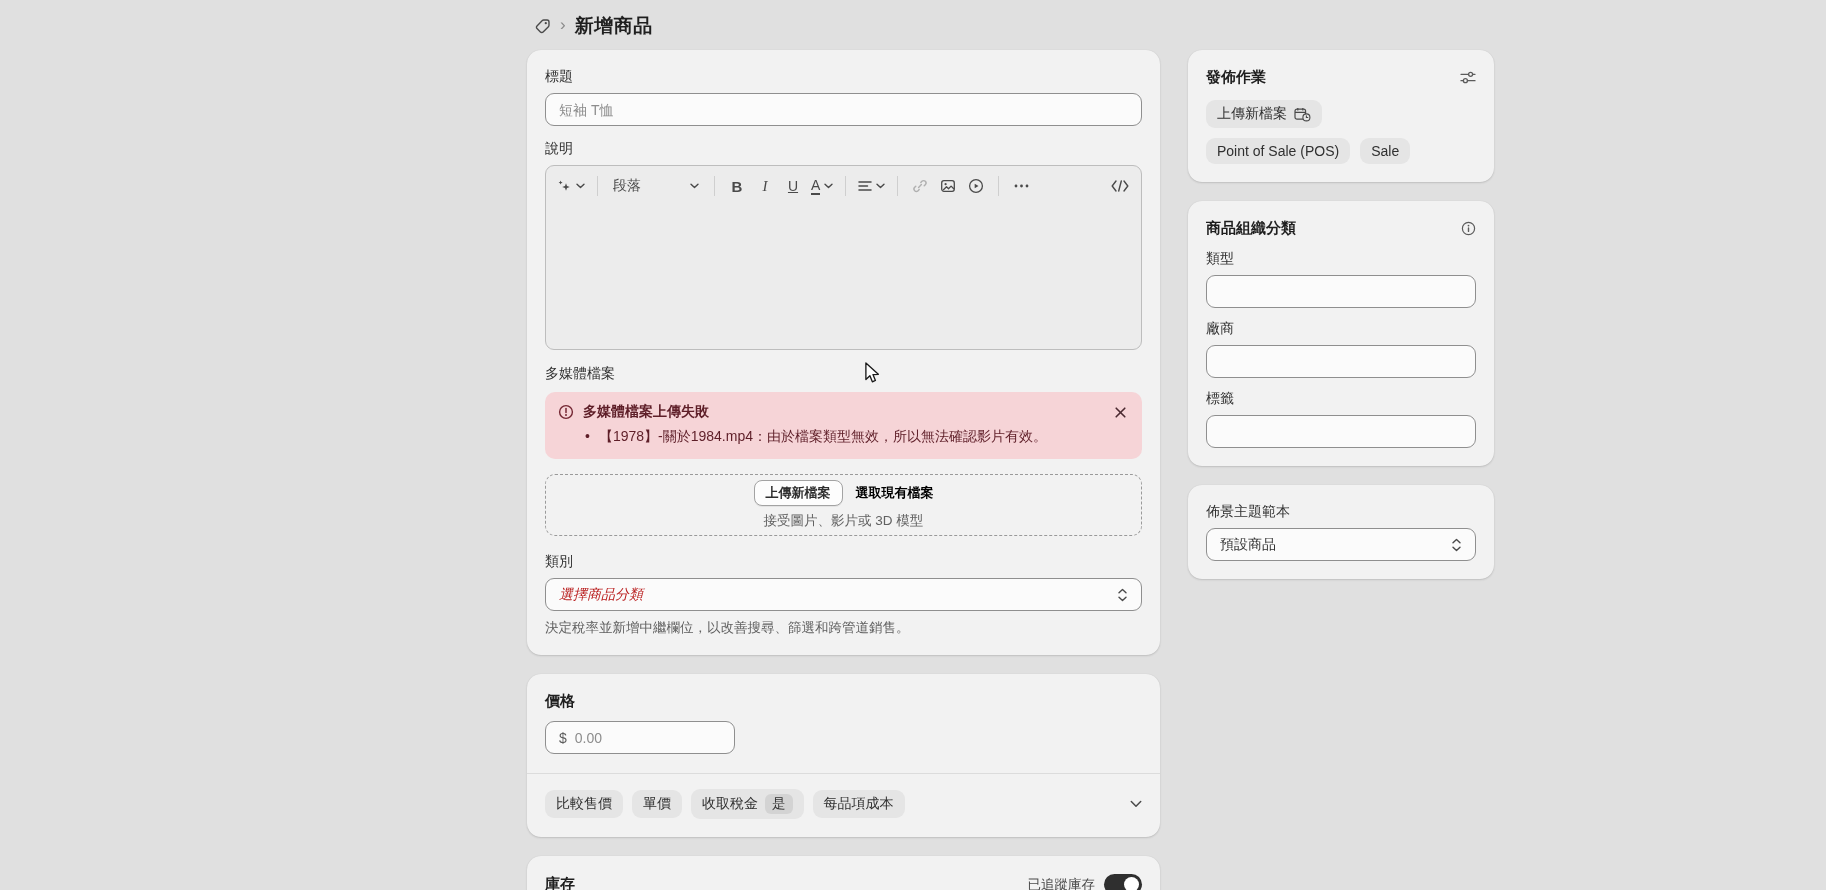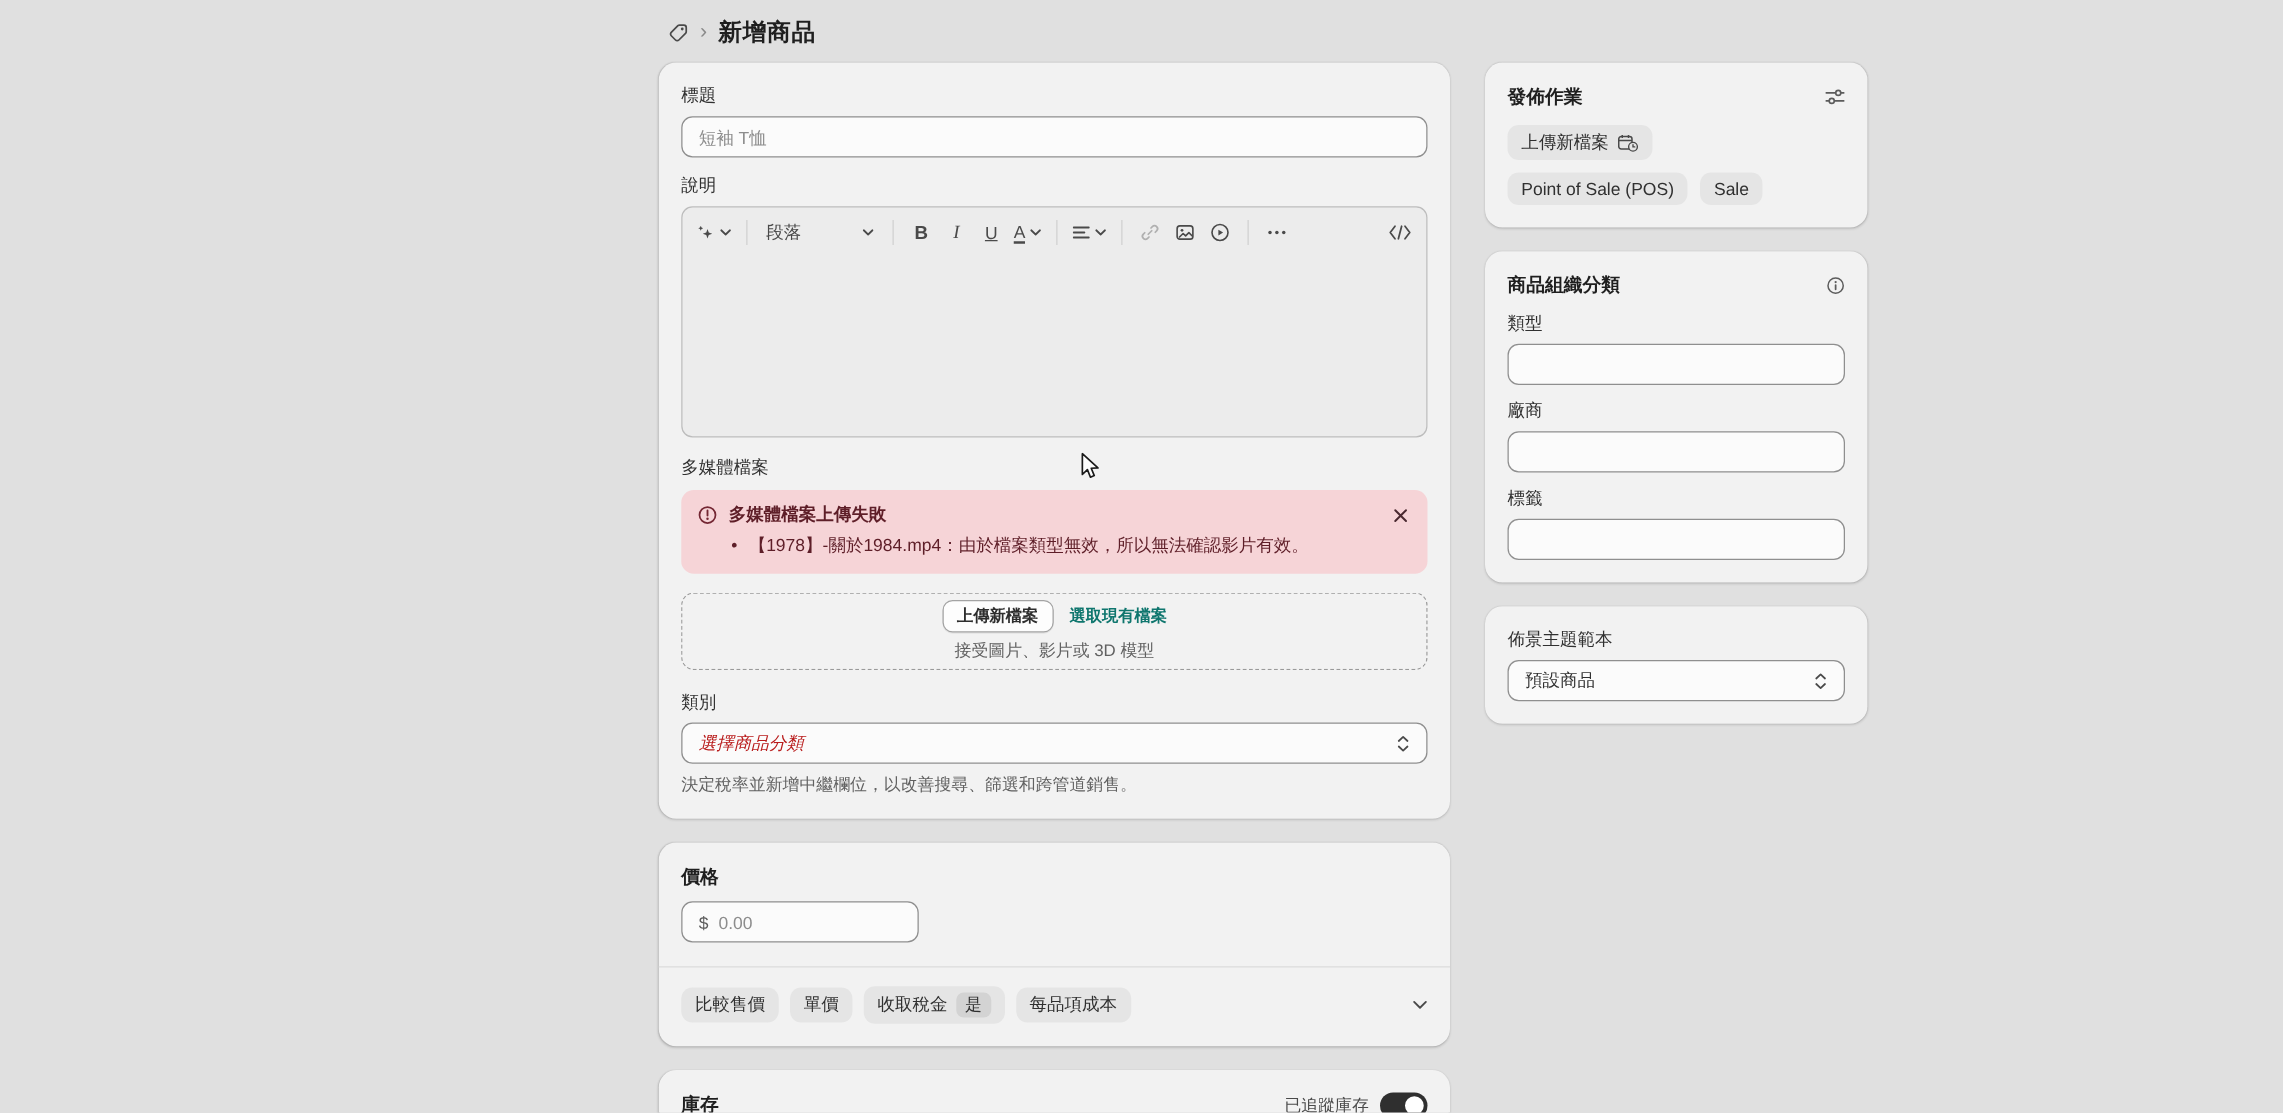--- a/index.html
+++ b/index.html
@@ -64,21 +64,21 @@
   .dropzone {
     border:1.5px dashed #9a9a9a; border-radius:10px; height:62px; margin-bottom:17px;
     display:flex; flex-direction:column; align-items:center; justify-content:center; gap:6px;
   }
   .drop-row { display:flex; align-items:center; gap:13px; }
   .btn-secondary {
     background:#fdfdfd; border:1px solid #a3a3a3; border-radius:8px;
     padding:3px 11px; font-size:13px; font-weight:700; color:#2e2e2e; cursor:pointer;
     box-shadow:0 1px 0 rgba(0,0,0,.06);
   }
-  .btn-plain { font-size:13px; font-weight:700; color:#0f766e; cursor:pointer; }
+  .btn-plain { font-size:13px; font-weight:700; color:#000000; cursor:pointer; }
   .drop-hint { font-size:13.5px; color:#616161; }
   .help-text { font-size:13.5px; color:#616161; margin-top:8px; }
 
   
   .badge {
     background:#e5e5e5; border-radius:9px; padding:5px 11px; font-size:14px; color:#303030;
     display:inline-flex; align-items:center; gap:7px; cursor:pointer; white-space:nowrap;
   }
   .badge-inner { background:#d3d3d3; border-radius:6px; padding:1px 7px; font-size:13.5px; }
   .badge-row { display:flex; align-items:center; gap:9px; flex-wrap:wrap; }

